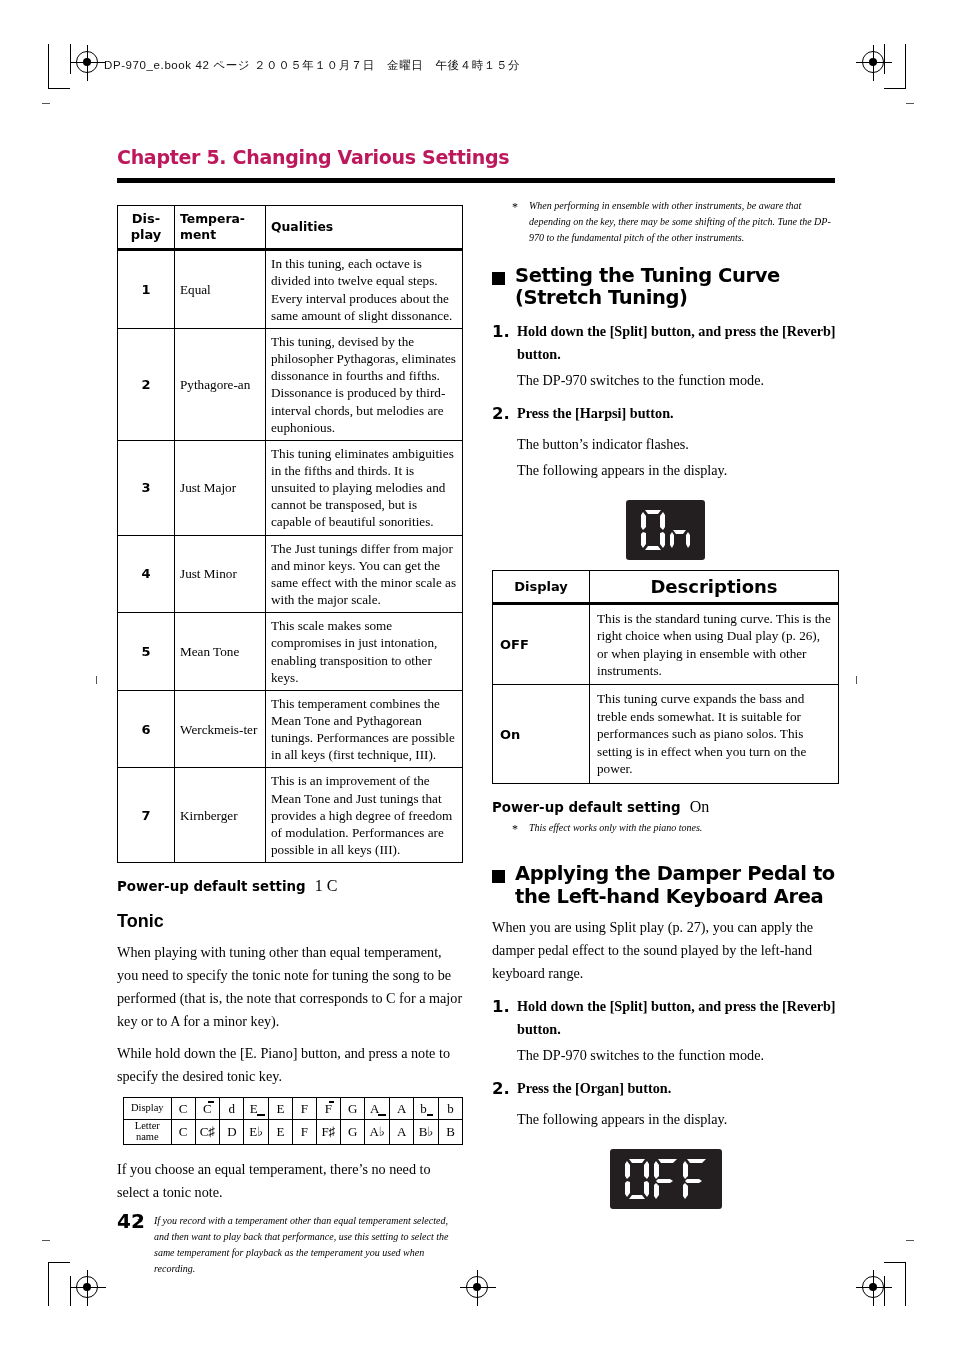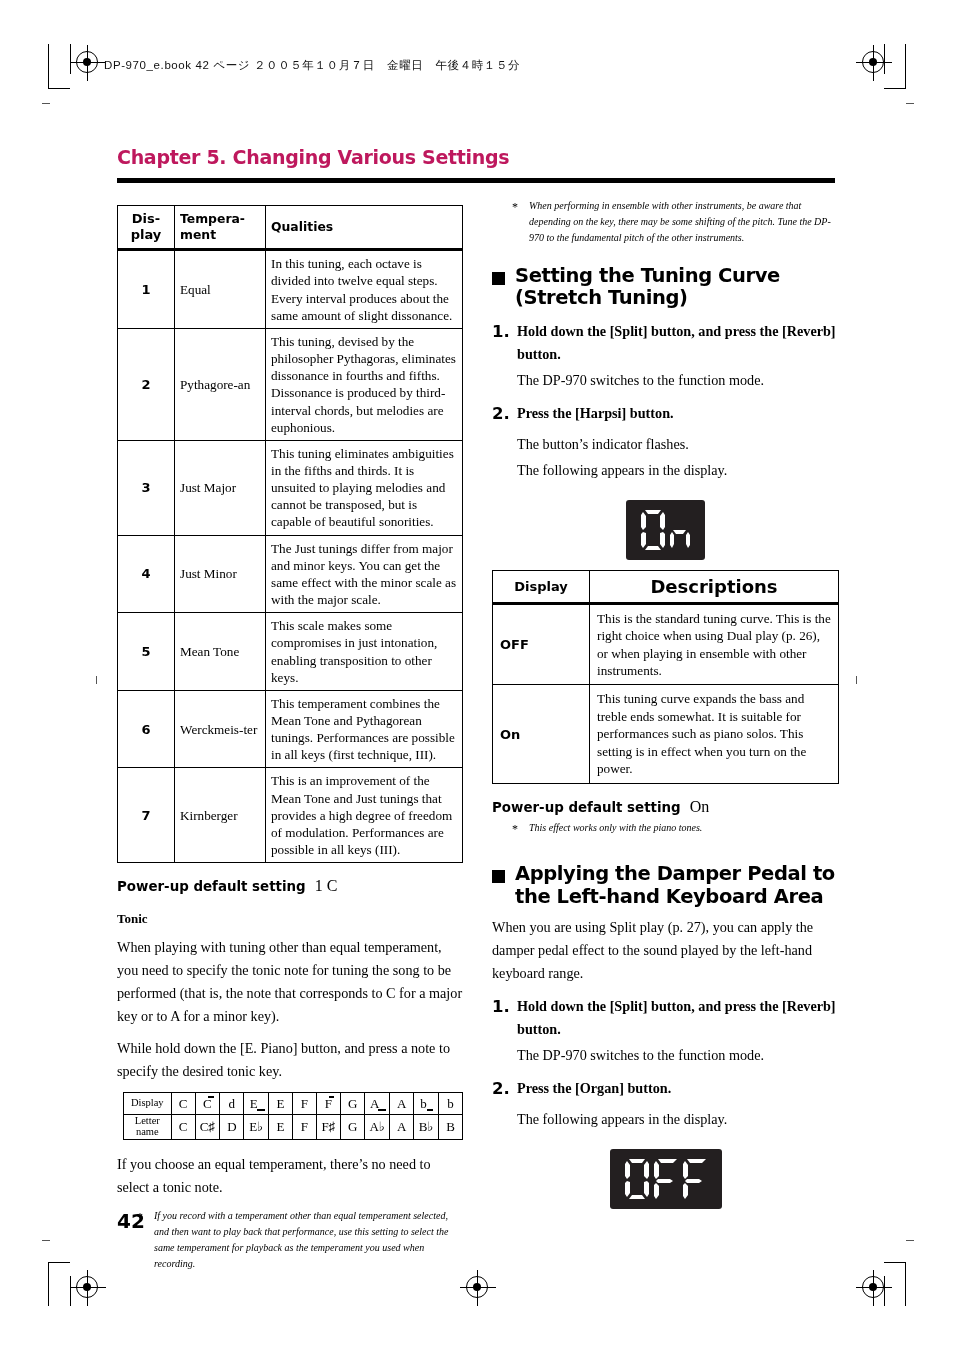--- a/index.html
+++ b/index.html
@@ -140,23 +140,23 @@
   .sec-head .sec-text {
     font-family: "DejaVu Sans", sans-serif;
     font-weight: bold;
     font-size: 19.5px;
     line-height: 1.16;
     letter-spacing: -0.4px;
   }
 
   
   .sub-head {
-    font-family: Liberation Serif, serif;
-    font-weight: bold;
-    font-size: 13px;
+    font-family: Liberation Sans, sans-serif;
+    font-weight: bold;
+    font-size: 18px;
     margin: 16px 0 9px 0;
   }
 
   
   .step {
     display: flex;
     margin-top: 10px;
   }
   .step .num {
     font-family: "DejaVu Sans", sans-serif;

